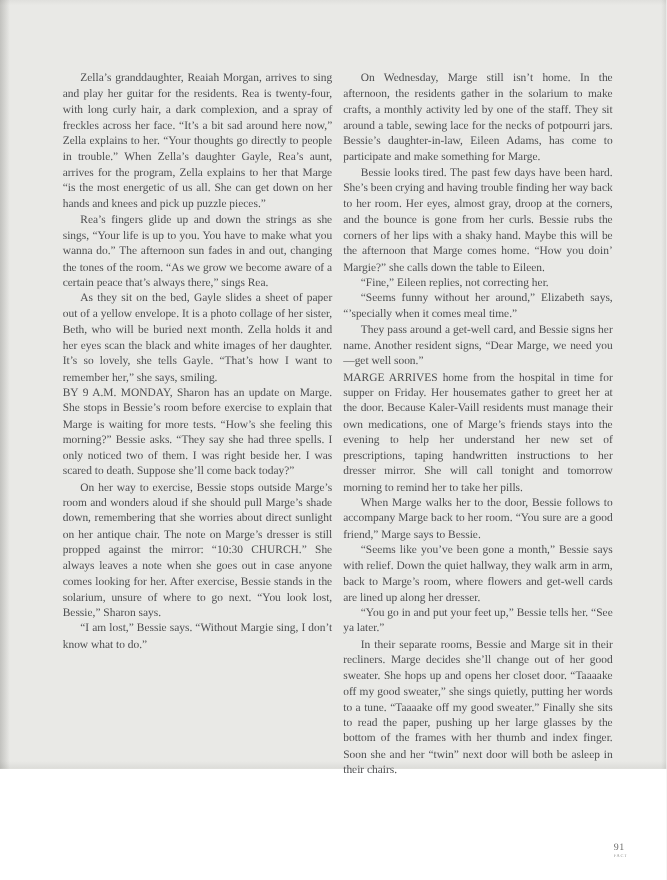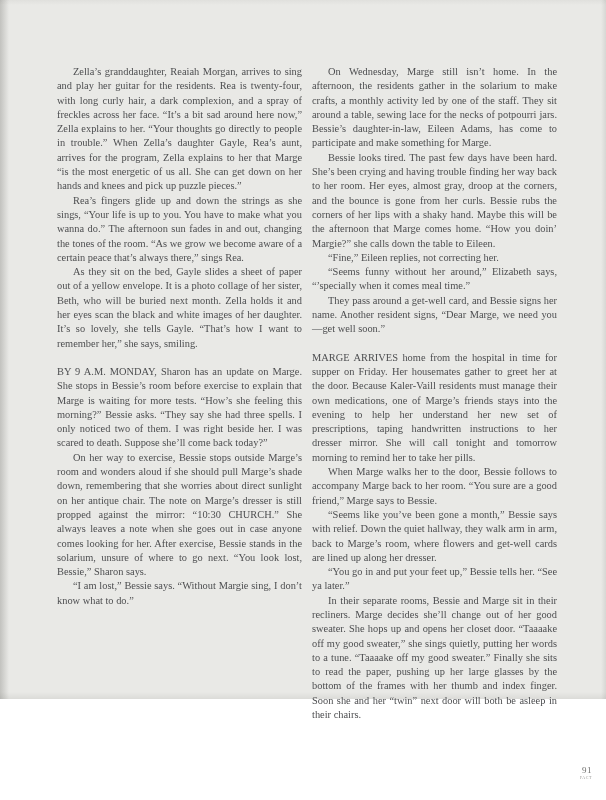--- a/index.html
+++ b/index.html
@@ -30,29 +30,28 @@
     line-height: 14.3px;
     text-align: justify;
   }
   .column-left  { left: 57px; }
   .column-right { left: 312px; }
   .para {
     margin: 0;
     text-indent: 16px;
   }
   .section-start {
-    margin-top: 14px;
     text-indent: 0;
   }
   .folio {
     position: absolute;
     left: 558px;
     top: 765px;
     width: 34px;
-    text-align: right;
+    text-align: left;
   }
   .folio-number {
     font-size: 9px;
     line-height: 10px;
     color: #6e6e6c;
     letter-spacing: 0.5px;
   }
   .folio-mark {
     font-size: 4px;
     line-height: 5px;

